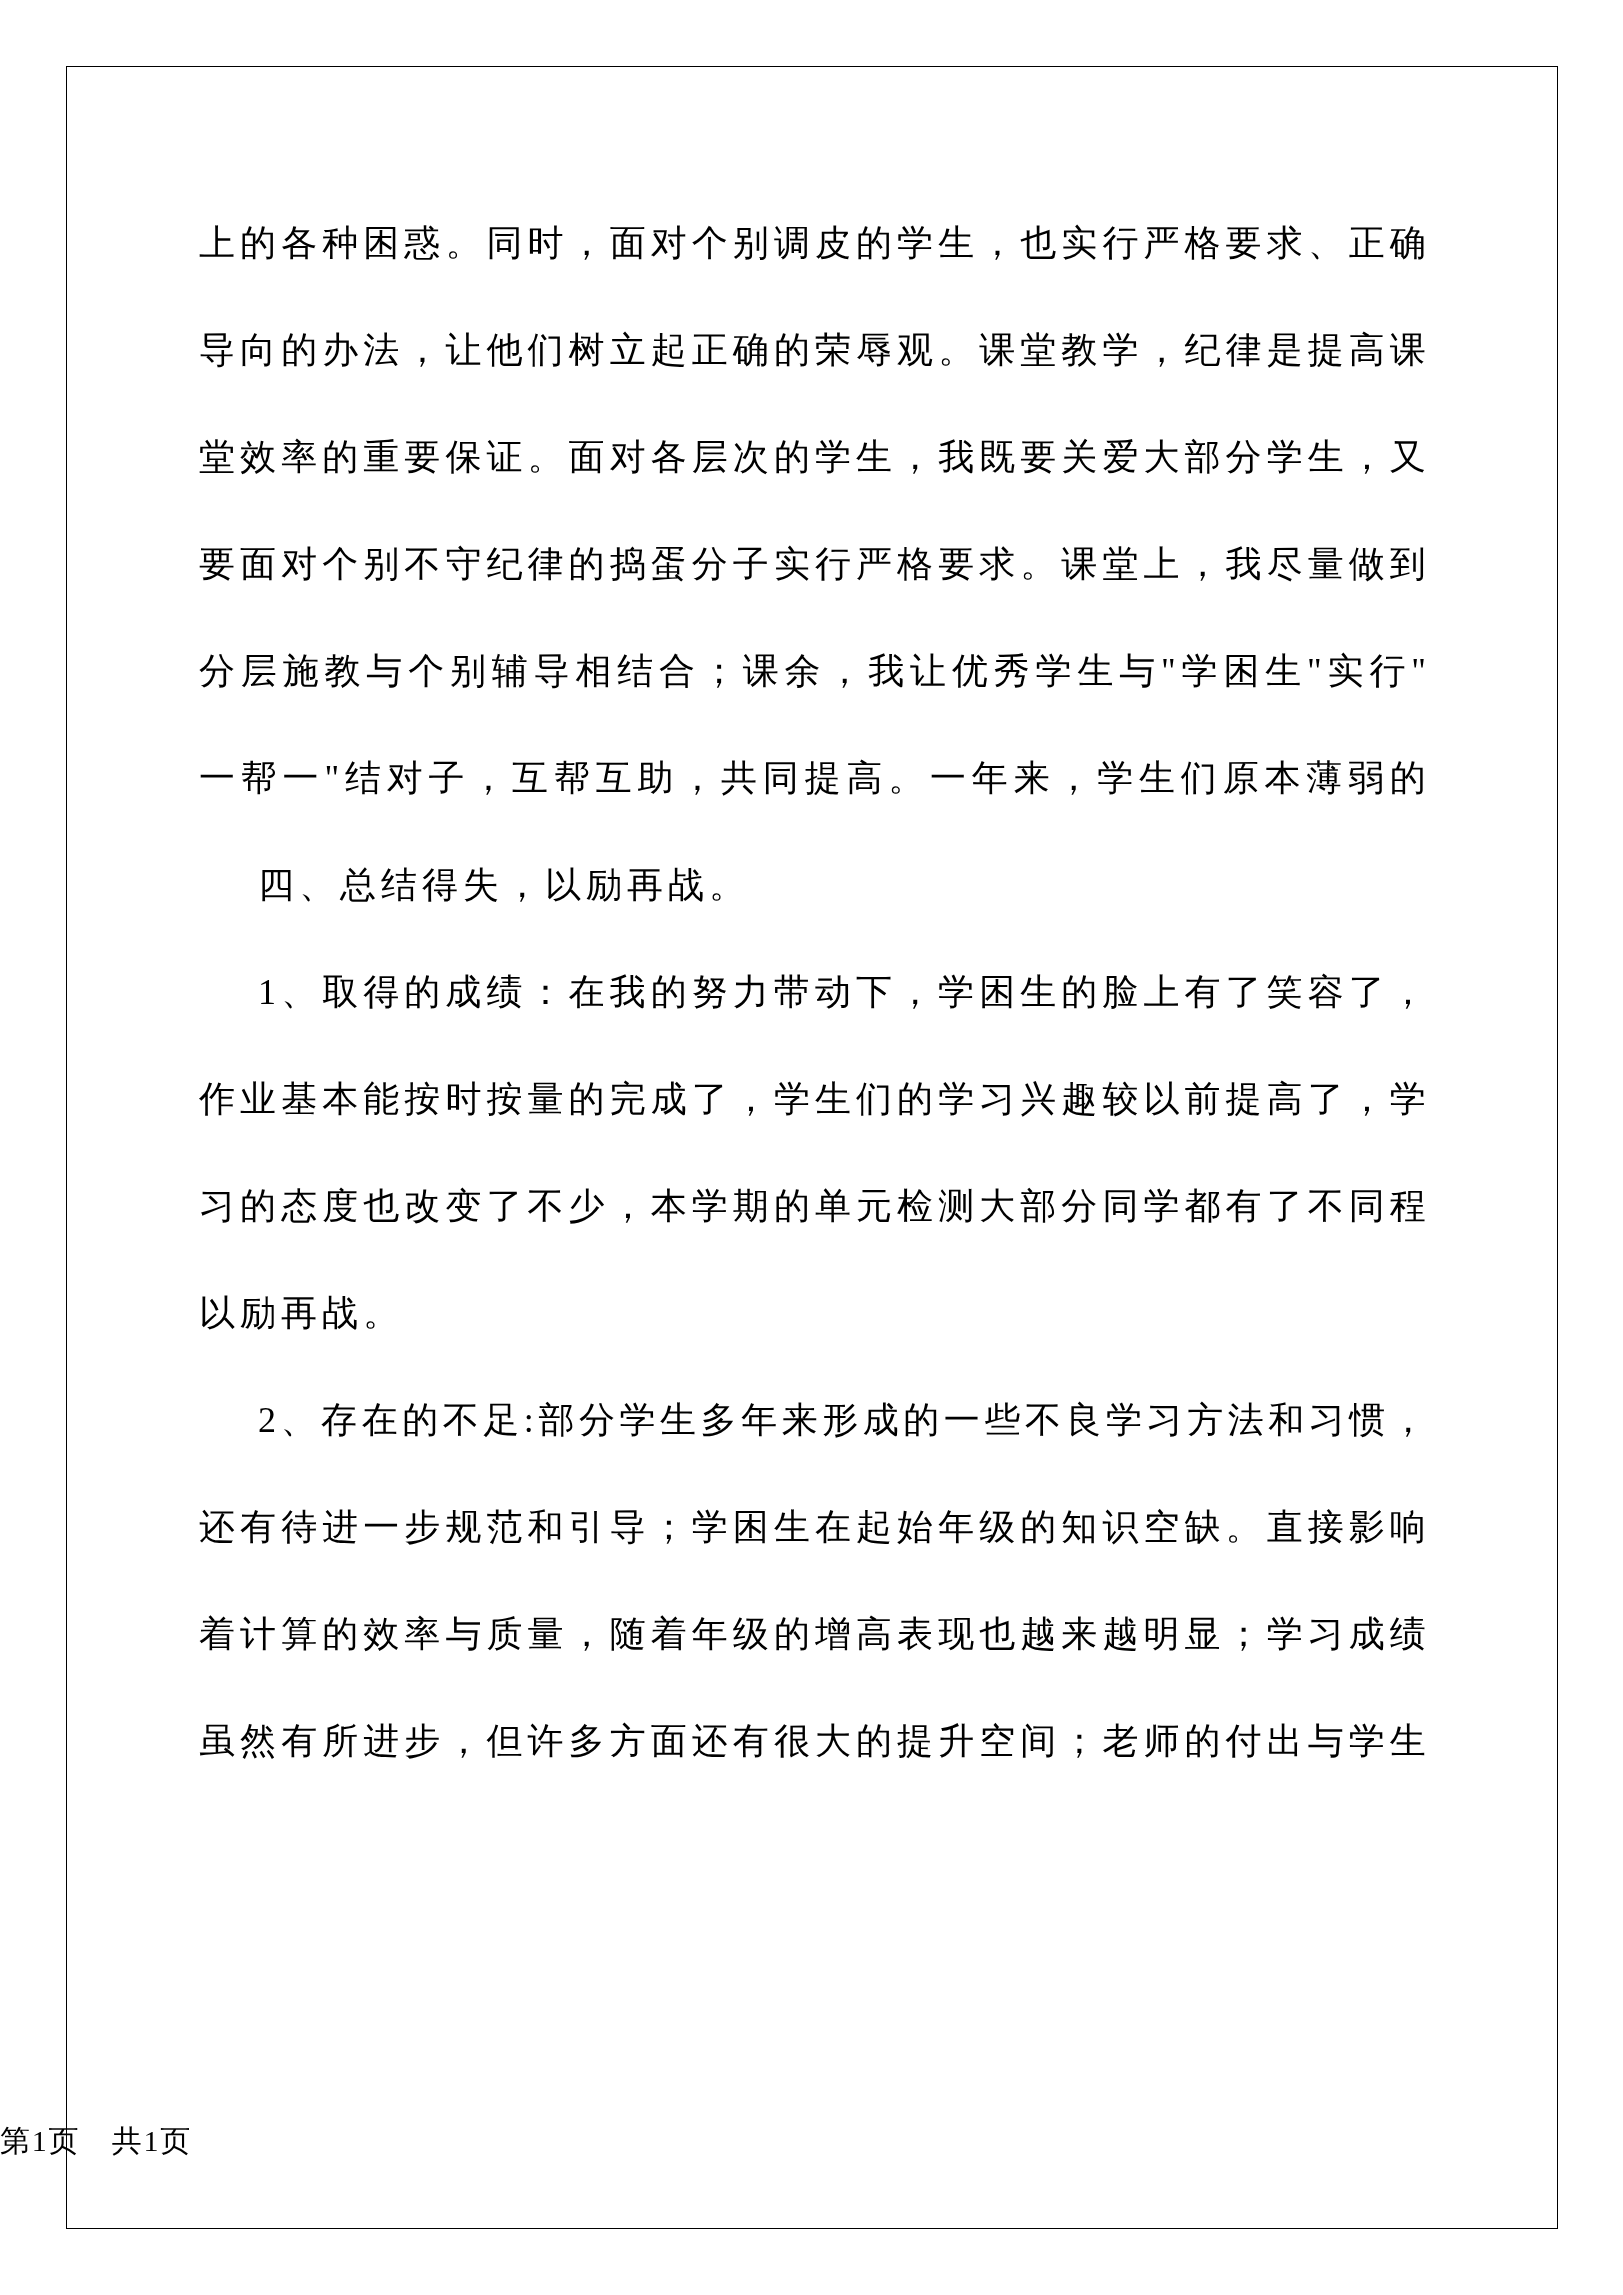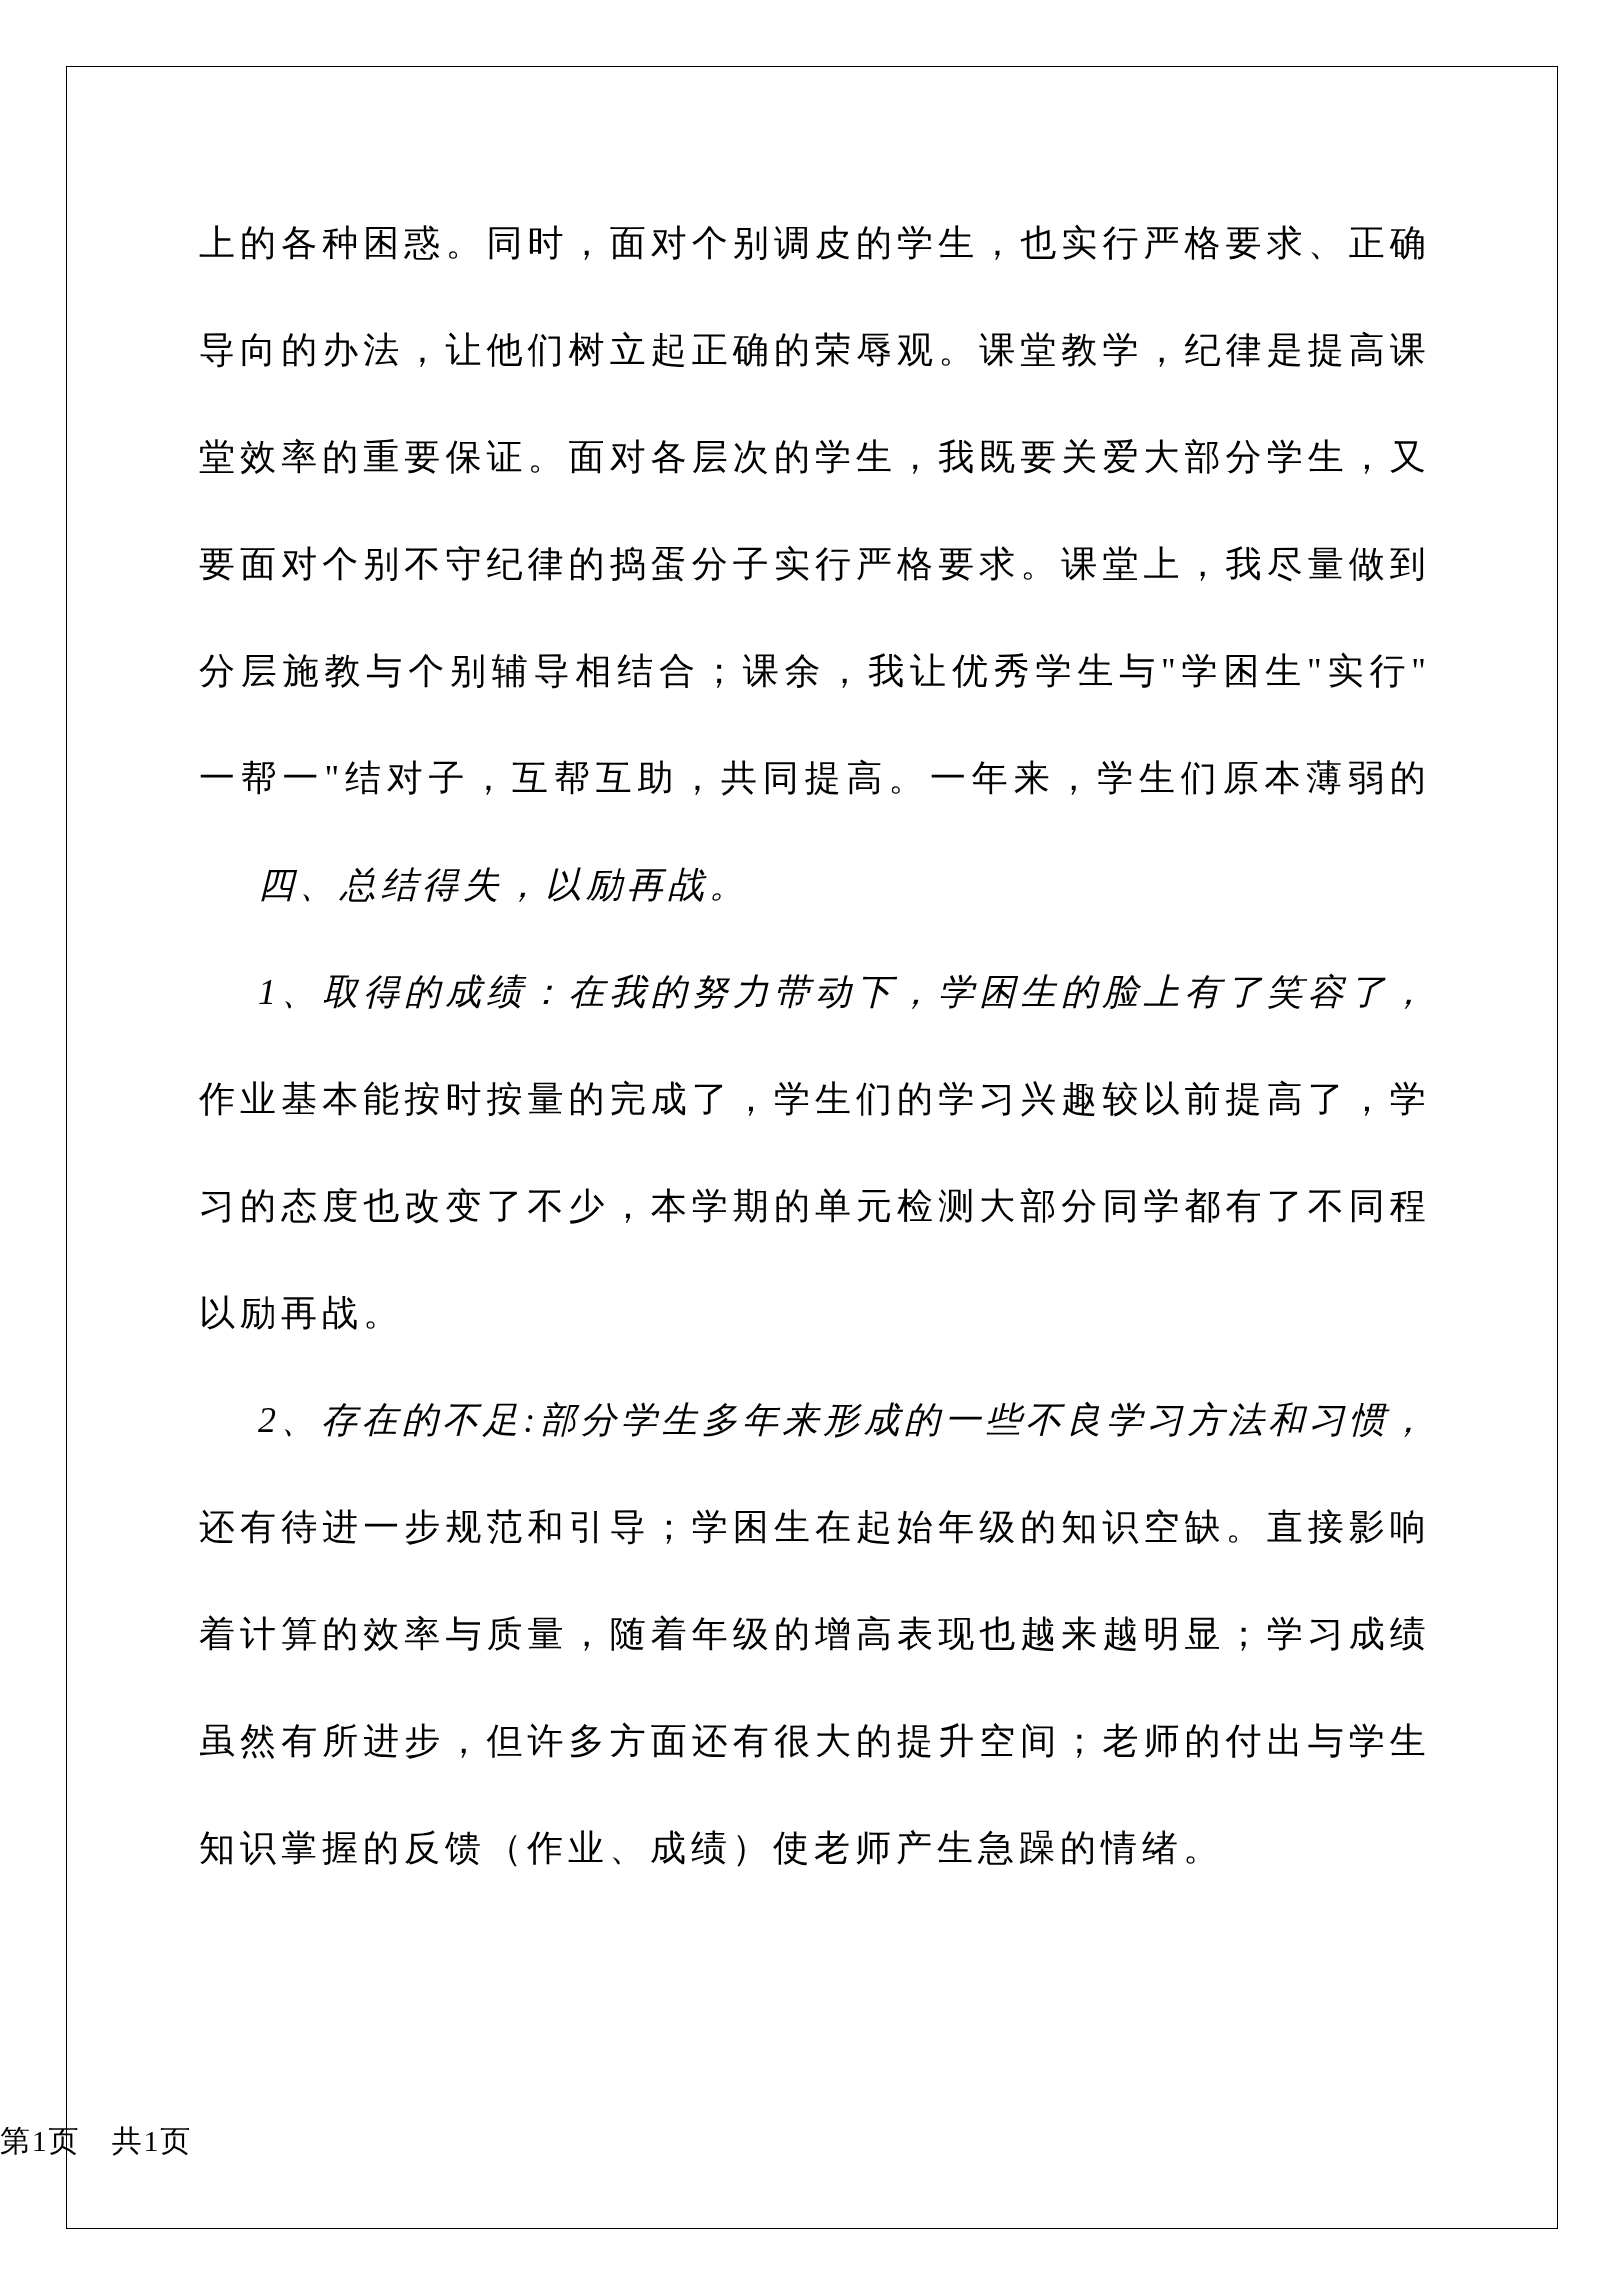--- a/index.html
+++ b/index.html
@@ -43,21 +43,20 @@
     display: flex;
     justify-content: space-between;
     letter-spacing: 0;
   }
   .line.fill span {
     display: inline-block;
     line-height: 107px;
   }
   .line.indent {
     padding-left: 59px;
-    font-style: italic;
   }
   .footer {
     position: absolute;
     top: 2121px;
     left: 0;
     width: 1525px;
     text-align: left;
     font-size: 30px;
     line-height: 39px;
     letter-spacing: 1.7px;
@@ -480,19 +479,18 @@
         <span>；</span>
         <span>老</span>
         <span>师</span>
         <span>的</span>
         <span>付</span>
         <span>出</span>
         <span>与</span>
         <span>学</span>
         <span>生</span>
       </div>
-      <div class="line">知识掌握的反馈（作业、成绩）使老师产生急躁的情绪。</div>
     </div>
   <div class="footer">
     <span>第1页　共1页</span>
   </div>
 </div>
 
 
 </body></html>

